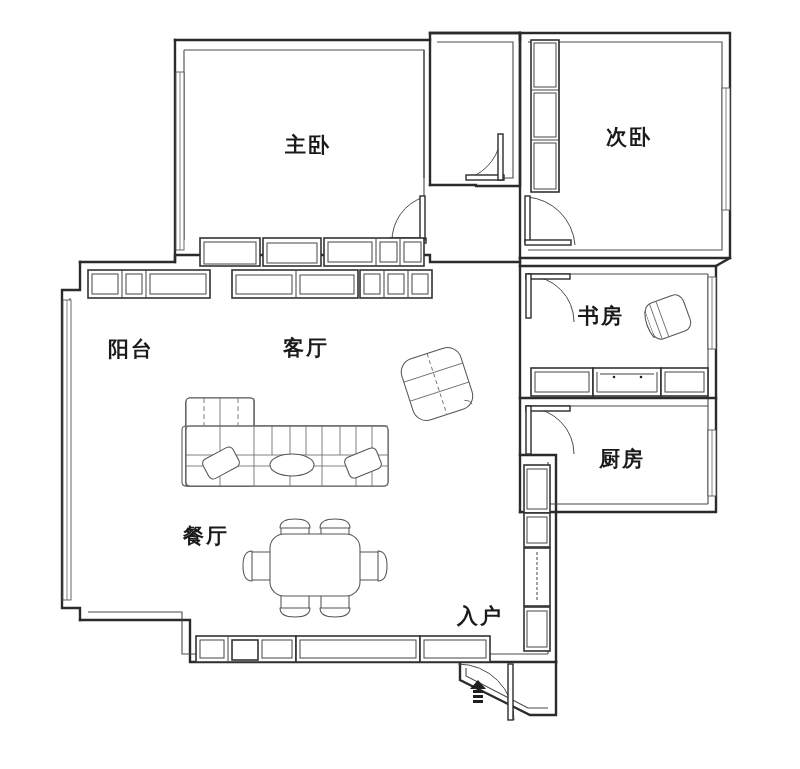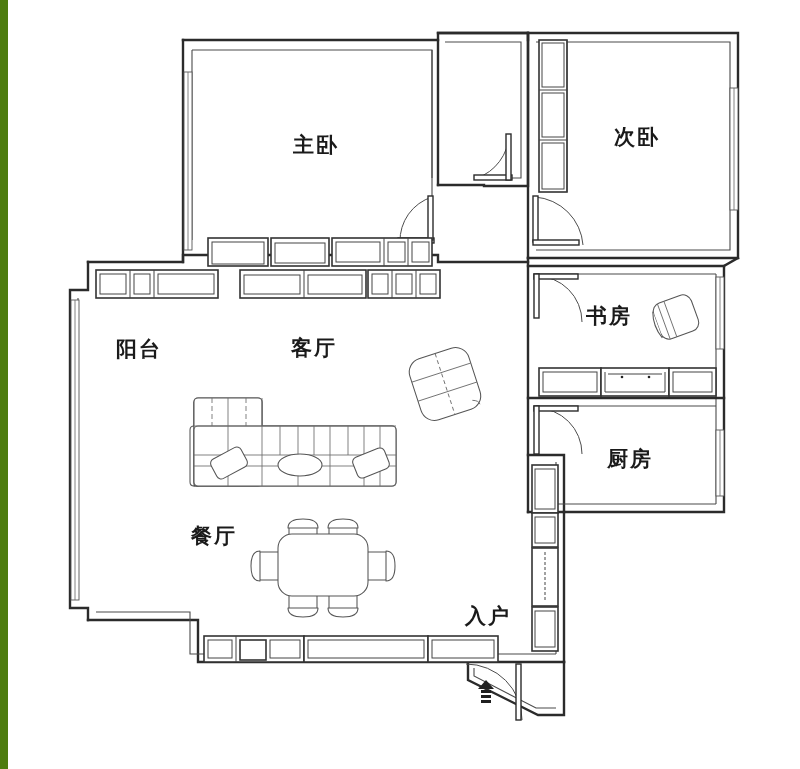--- a/index.html
+++ b/index.html
@@ -12,22 +12,21 @@
     width: 800px;
     height: 769px;
     font-family: "Liberation Sans", "DejaVu Sans", sans-serif;
     overflow: hidden;
     position: relative;
   }
   #floorplan-root {
     position: relative;
     width: 636px;
     height: 769px;
-    background: #4d7c0f;
-    padding-left: 8px;
+    background: #c2410c;
   }
   svg#plan {
     display: block;
     width: 800px;
     height: 769px;
     background: #ffffff;
   }
   .room-label {
     font-family: "DejaVu Sans", "Liberation Sans", sans-serif;
     font-size: 21px;

